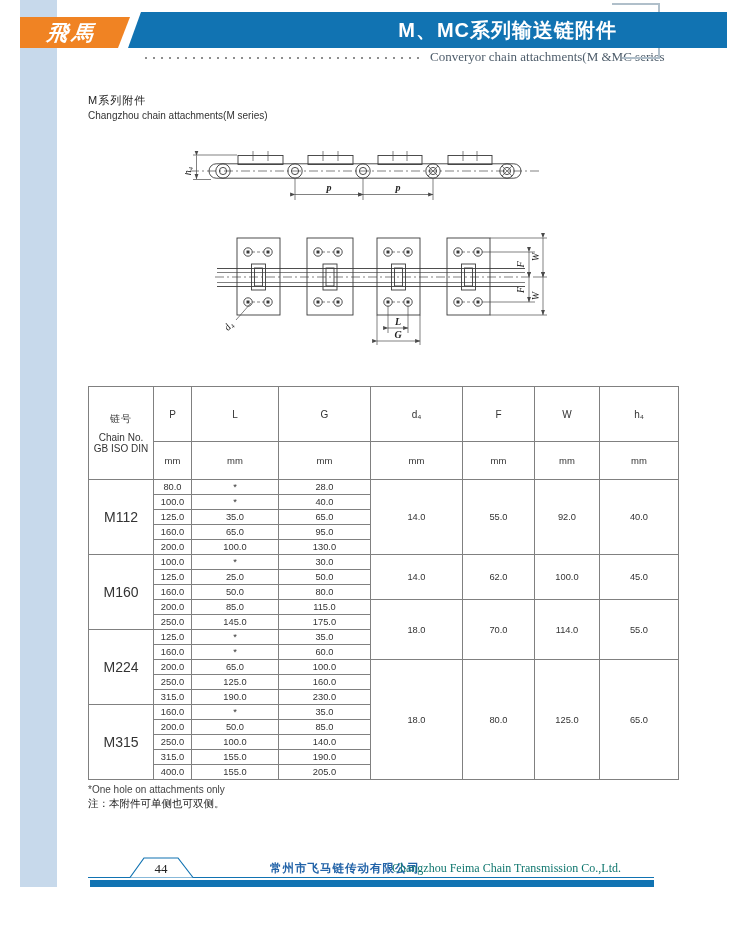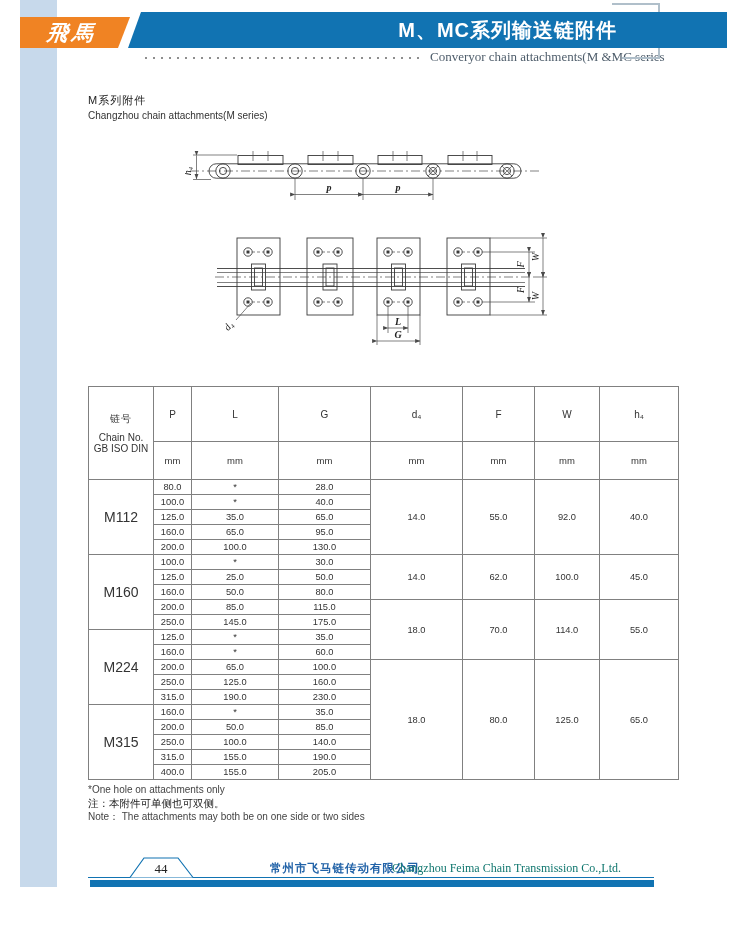--- a/index.html
+++ b/index.html
@@ -372,21 +372,20 @@
         <td>400.0</td>
         <td>155.0</td>
         <td>205.0</td>
       </tr>
     </tbody>
 </table>
 
 <div class="abs notes">
   <div class="en">*One  hole on attachments only</div>
   <div class="zh">注：本附件可单侧也可双侧。</div>
-  <div class="en">Note： The attachments may both be on one side or two sides</div>
 </div>
 
 <div class="abs foot-line"></div>
 <div class="abs foot-bar"></div>
 <svg class="abs page-trap" width="80" height="21" viewBox="0 0 80 21">
   <polyline points="10,20.5 24,1 58,1 73,20.5" fill="#ffffff" stroke="#1173b2" stroke-width="1.2"></polyline>
   <text x="41" y="16" text-anchor="middle" font-size="13" fill="#222" font-family="Liberation Serif, DejaVu Serif, serif">44</text>
 </svg>
 <span class="abs company-zh">常州市飞马链传动有限公司</span>
 <span class="abs company-en">Changzhou Feima Chain Transmission Co.,Ltd.</span>

